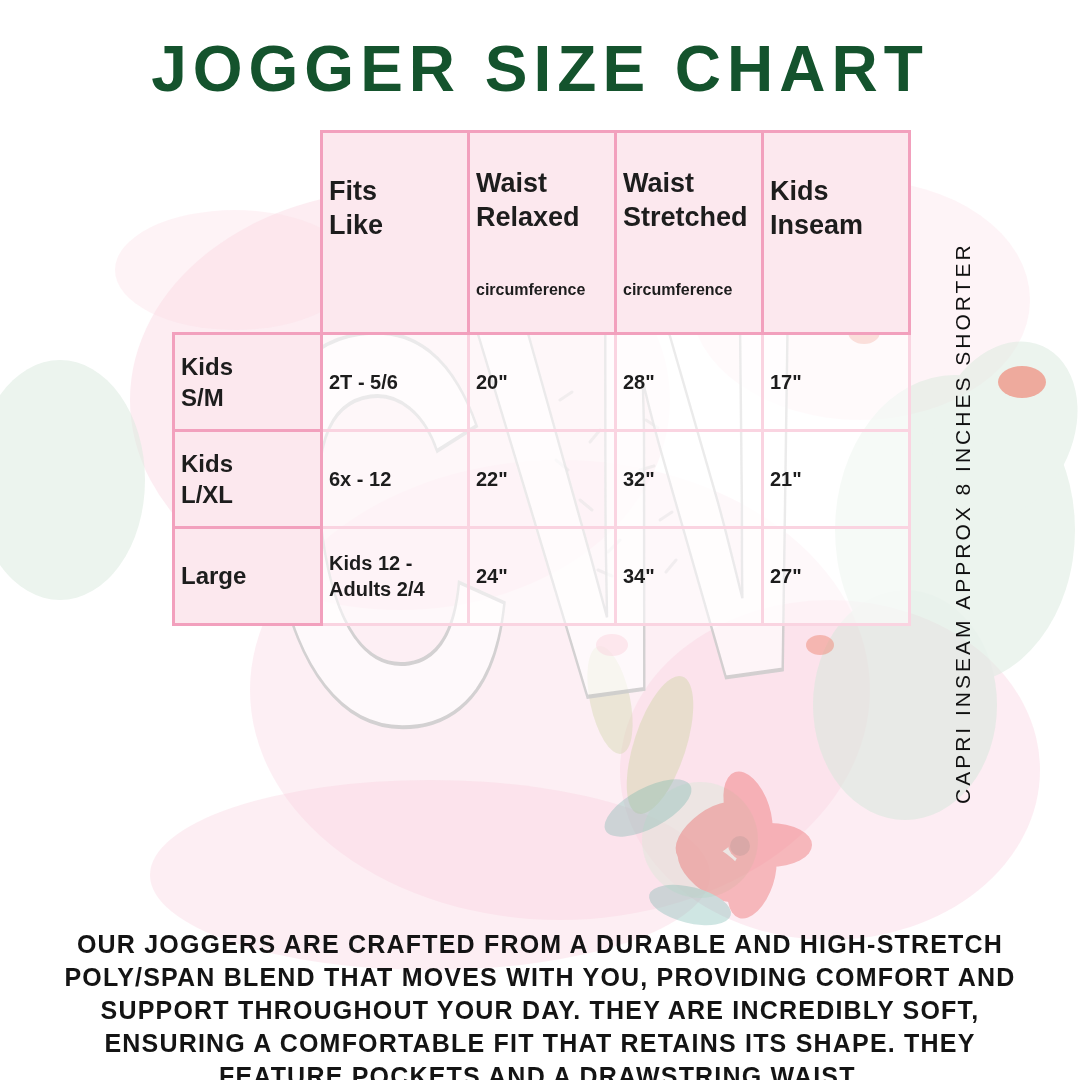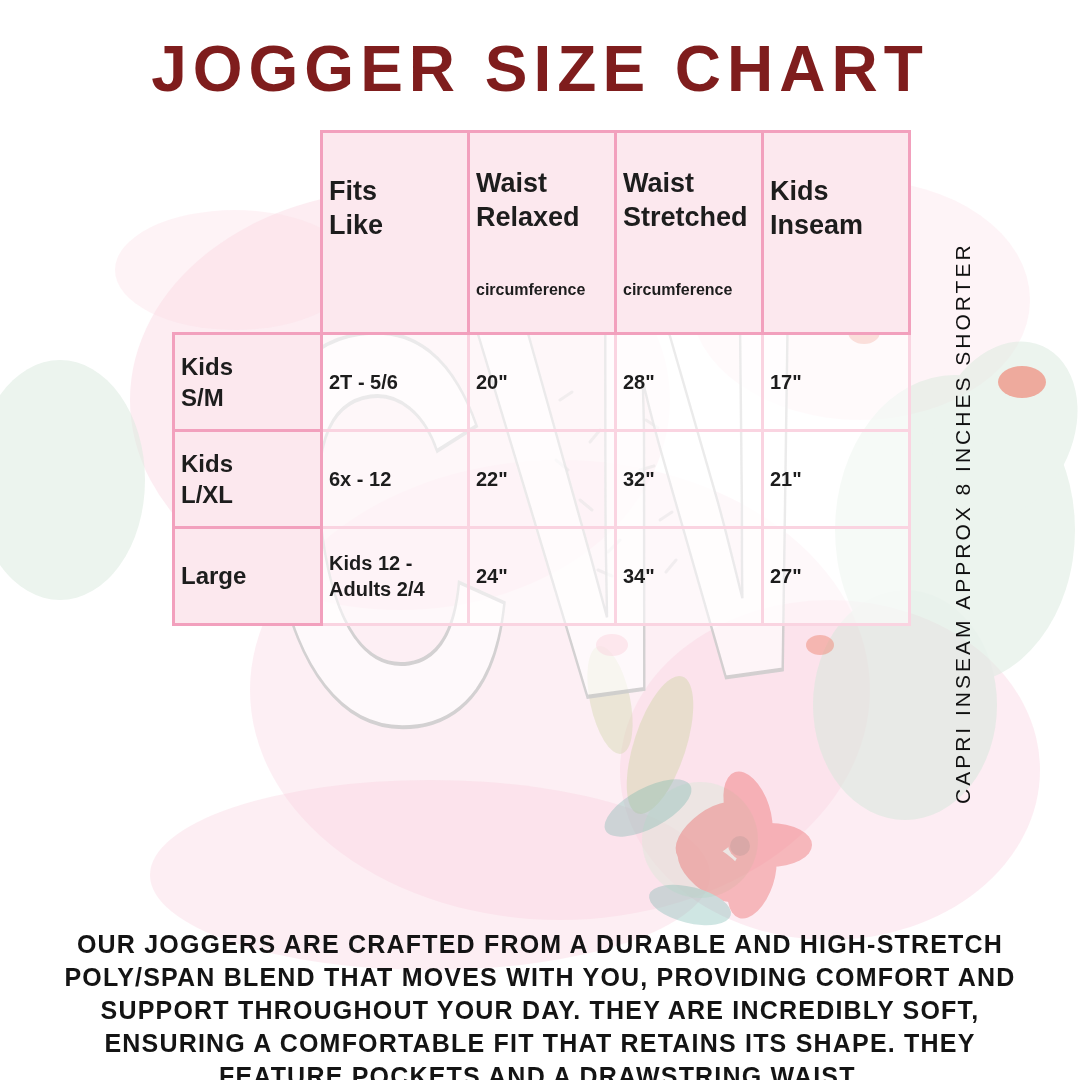--- a/index.html
+++ b/index.html
@@ -3,21 +3,21 @@
 <meta charset="utf-8">
 <style>
   html,body{margin:0;padding:0;background:#ffffff;}
   .canvas{
     position:relative;width:1080px;height:1080px;background:#ffffff;
     overflow:hidden;font-family:"Liberation Sans",sans-serif;color:#1d1d1d;
   }
   .wm{position:absolute;left:0;top:0;width:1080px;height:1080px;pointer-events:none;}
   .page-title{
     position:absolute;top:32px;left:0;width:100%;margin:0;text-align:center;
-    font-size:64px;font-weight:700;letter-spacing:6px;color:#7f1d1d;
+    font-size:64px;font-weight:700;letter-spacing:6px;color:#14532d;
   }
   table.size-table{
     position:absolute;left:172px;top:130px;border-collapse:collapse;
     table-layout:fixed;color:#1d1d1d;
   }
   table.size-table th,table.size-table td{
     text-align:left;vertical-align:middle;white-space:pre-line;
     font-weight:700;padding:0 6px;box-sizing:border-box;
   }
   td.blank{border:none;background:transparent;width:148px;}

